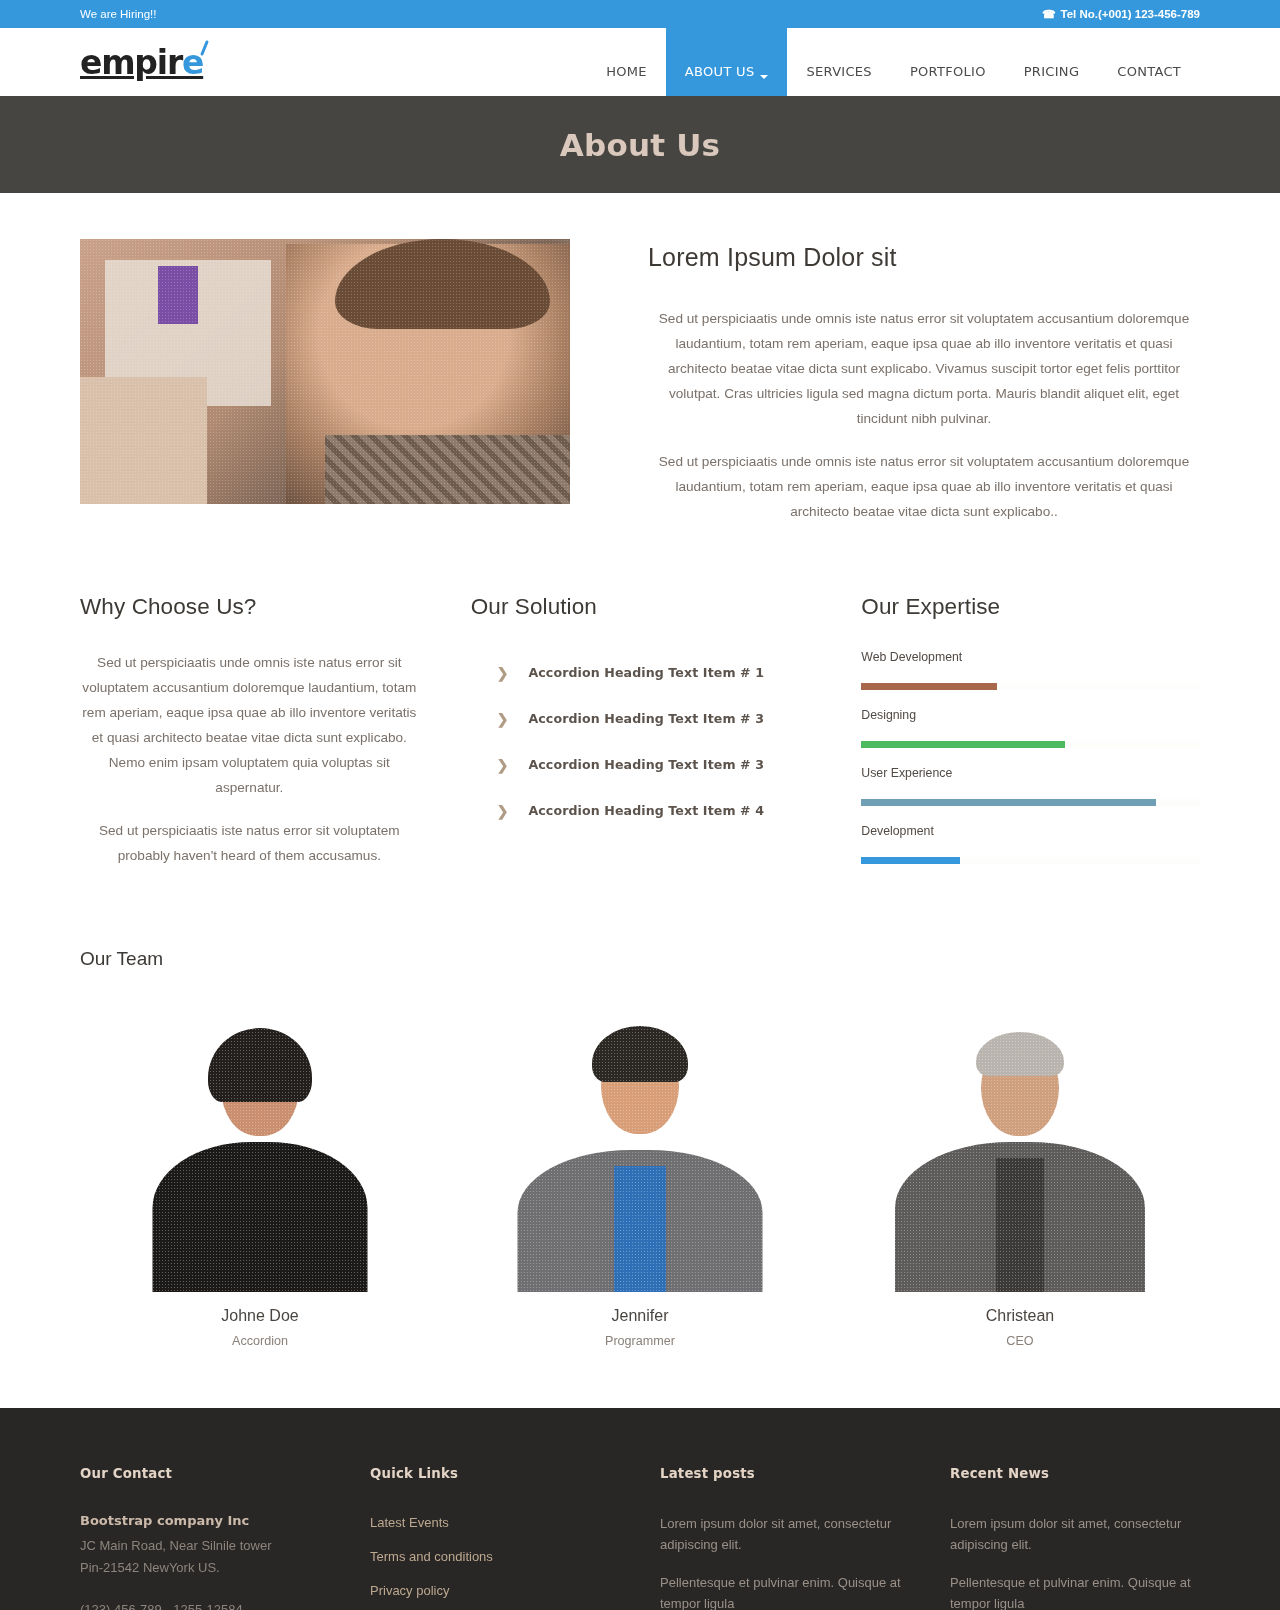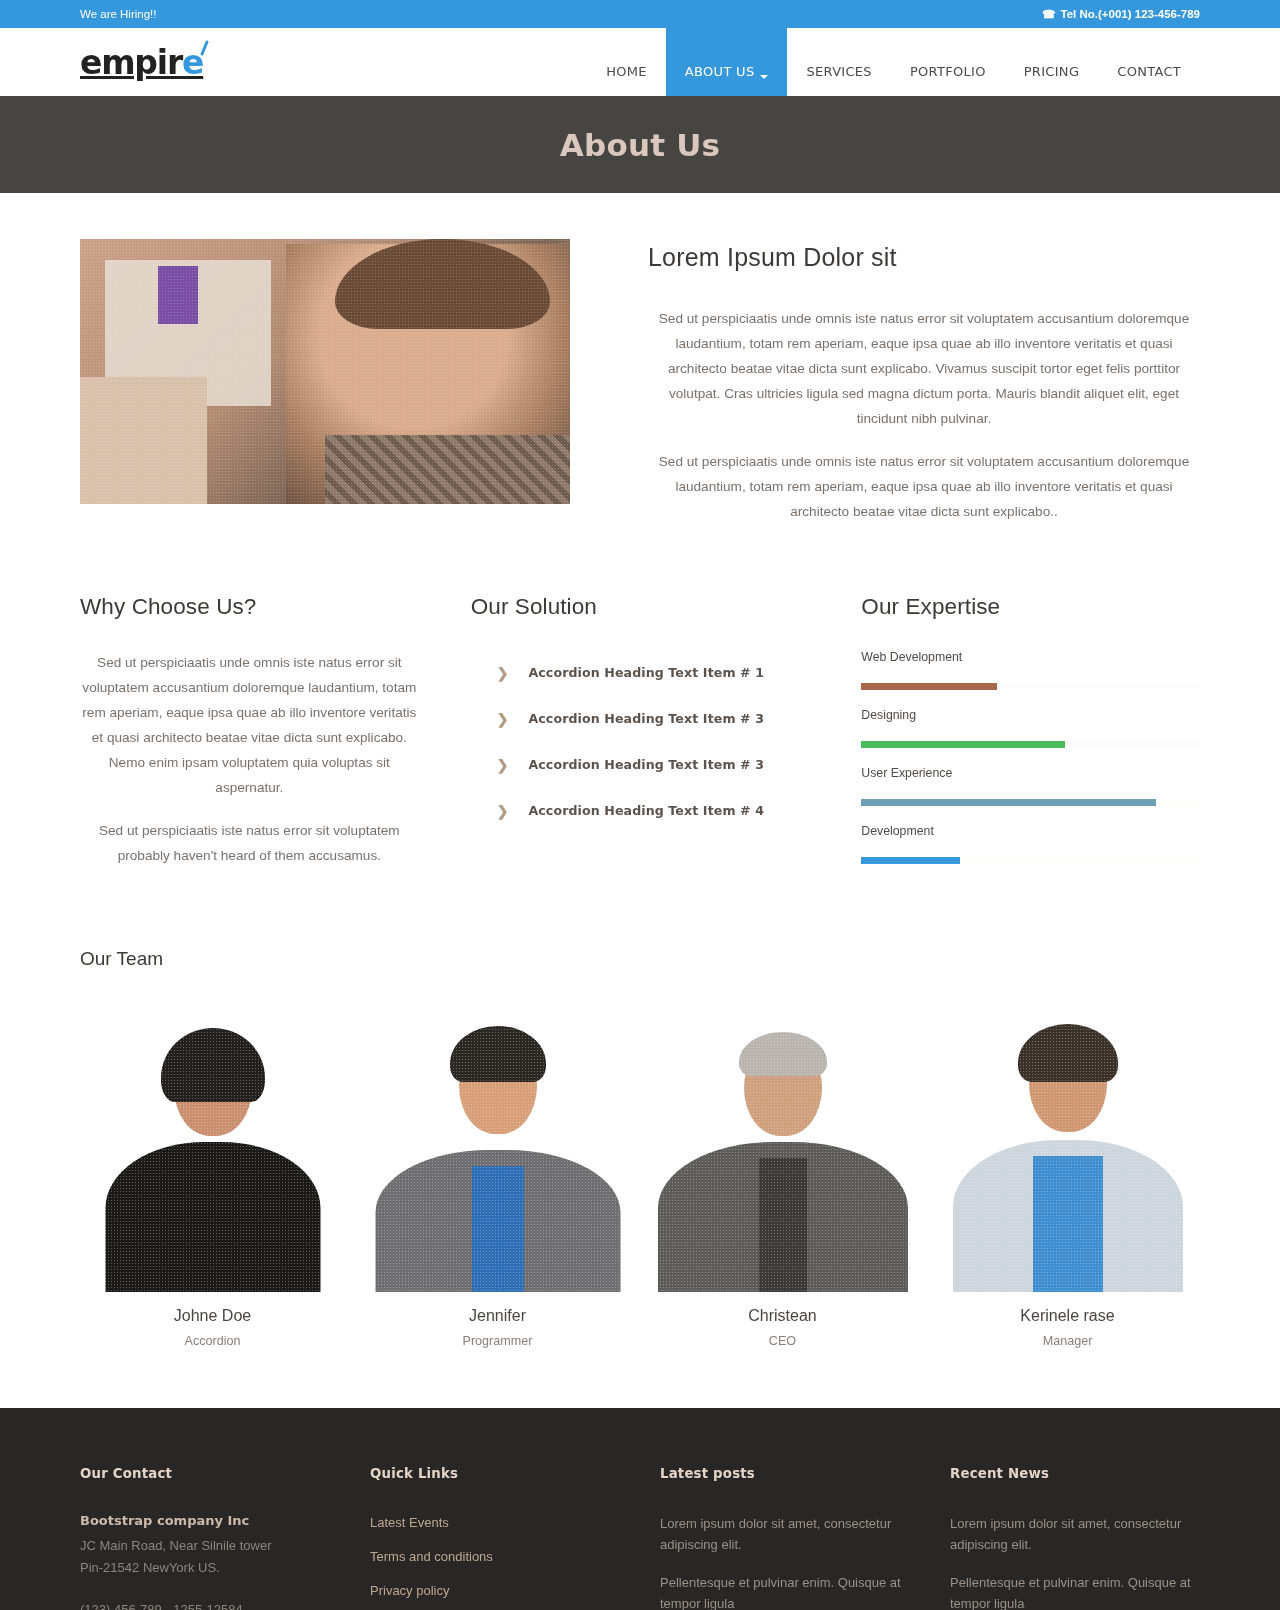--- a/index.html
+++ b/index.html
@@ -352,31 +352,20 @@
             <div class="team-photo">
               <div class="ph-body" style="width: 250px; height: 150px; background: rgb(94, 92, 91);"></div>
               <div class="ph-shirt" style="width: 48px; height: 134px; background: rgb(60, 58, 56);"></div>
               <div class="ph-head" style="top: 30px; background: rgb(207, 159, 126);"></div>
               <div class="ph-hair" style="width: 88px; height: 44px; top: 22px; background: rgb(185, 180, 173);"></div>
               <div class="ph-noise"></div>
             </div>
             <div class="team-name">Christean</div>
             <div class="team-role">CEO</div>
           </div>
-          <div class="team-card">
-            <div class="team-photo">
-              <div class="ph-body" style="width: 230px; height: 152px; background: rgb(205, 214, 221);"></div>
-              <div class="ph-shirt" style="width: 70px; height: 136px; background: rgb(63, 142, 208);"></div>
-              <div class="ph-head" style="top: 26px; background: rgb(207, 152, 114);"></div>
-              <div class="ph-hair" style="width: 100px; height: 58px; top: 14px; background: rgb(58, 49, 41);"></div>
-              <div class="ph-noise"></div>
-            </div>
-            <div class="team-name">Kerinele rase</div>
-            <div class="team-role">Manager</div>
-          </div>
         </div>
     </section>
   </div>
 
   <footer class="site-foot">
     <div class="container">
       <div class="foot-grid">
 
         <div class="foot-col">
           <h4>Our Contact</h4>

